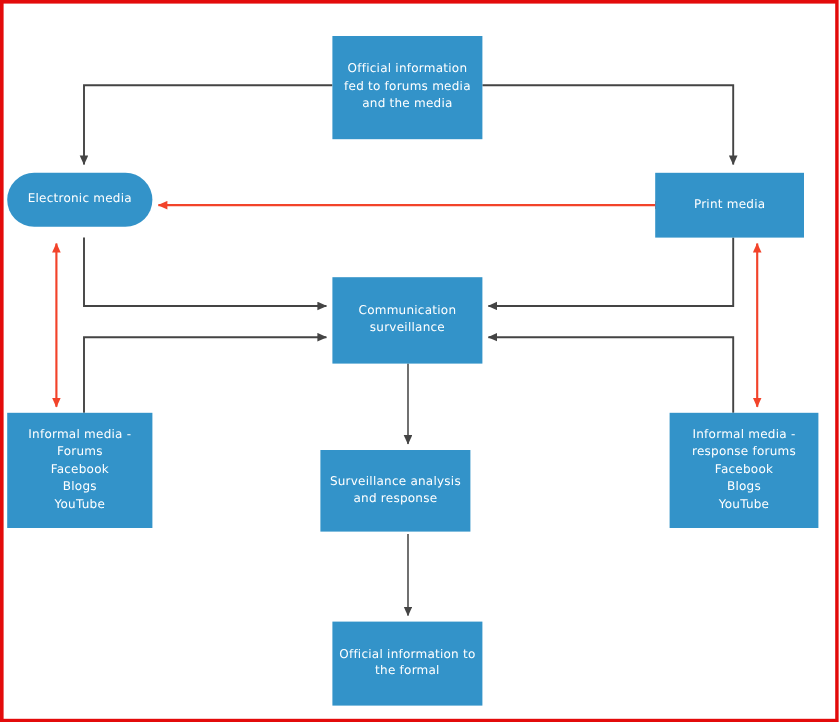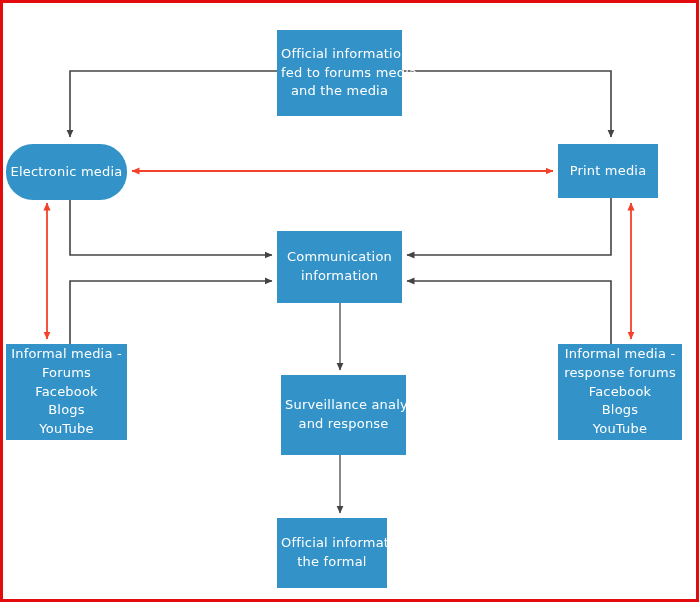--- a/index.html
+++ b/index.html
@@ -30,21 +30,21 @@
   .node {
     position: absolute;
     background: #3393c9;
     color: #ffffff;
     display: flex;
     align-items: center;
     justify-content: center;
     text-align: center;
     box-sizing: border-box;
     font-family: "DejaVu Sans", sans-serif;
-    font-size: 13px;
+    font-size: 10px;
     line-height: 1.45;
     letter-spacing: 0.2px;
     z-index: 5;
     padding: 2px 4px;
   }
   .node .lines {
     width: 100%;
   }
   .node .lines span {
     display: block;
@@ -93,36 +93,36 @@
   </svg>
 
   <div class="node" style="left:274px; top:27px; width:125px; height:86px;">
     <div class="lines">
       <span>Official information</span>
       <span>fed to forums media</span>
       <span>and the media</span>
     </div>
   </div>
 
-  <div class="node" style="left:3px; top:141px; width:121px; height:56px;border-radius:27px;">
+  <div class="node" style="left:3px; top:141px; width:121px; height:45px;border-radius:27px;">
     <div class="lines">
       <span>Electronic media</span>
     </div>
   </div>
 
-  <div class="node" style="left:555px; top:141px; width:100px; height:54px;">
+  <div class="node" style="left:543px; top:141px; width:124px; height:54px;">
     <div class="lines">
       <span>Print media</span>
     </div>
   </div>
 
   <div class="node" style="left:274px; top:228px; width:125px; height:72px;justify-content:center;">
     <div class="lines">
       <span>Communication</span>
-      <span>information</span>
+      <span>surveillance</span>
     </div>
   </div>
 
   <div class="node" style="left:3px; top:341px; width:121px; height:96px;">
     <div class="lines">
       <span>Informal media -</span>
       <span>Forums</span>
       <span>Facebook</span>
       <span>Blogs</span>
       <span>YouTube</span>
@@ -132,27 +132,27 @@
   <div class="node" style="left:555px; top:341px; width:124px; height:96px;">
     <div class="lines">
       <span>Informal media -</span>
       <span>response forums</span>
       <span>Facebook</span>
       <span>Blogs</span>
       <span>YouTube</span>
     </div>
   </div>
 
-  <div class="node" style="left:278px; top:372px; width:125px; height:80px;">
+  <div class="node" style="left:264px; top:372px; width:125px; height:68px;">
     <div class="lines">
       <span>Surveillance analysis</span>
       <span>and response</span>
     </div>
   </div>
 
-  <div class="node" style="left:274px; top:515px; width:110px; height:70px;">
+  <div class="node" style="left:274px; top:515px; width:125px; height:70px;">
     <div class="lines">
       <span>Official information to</span>
       <span>the formal</span>
     </div>
   </div>
 
 </div>
 
 </body></html>

